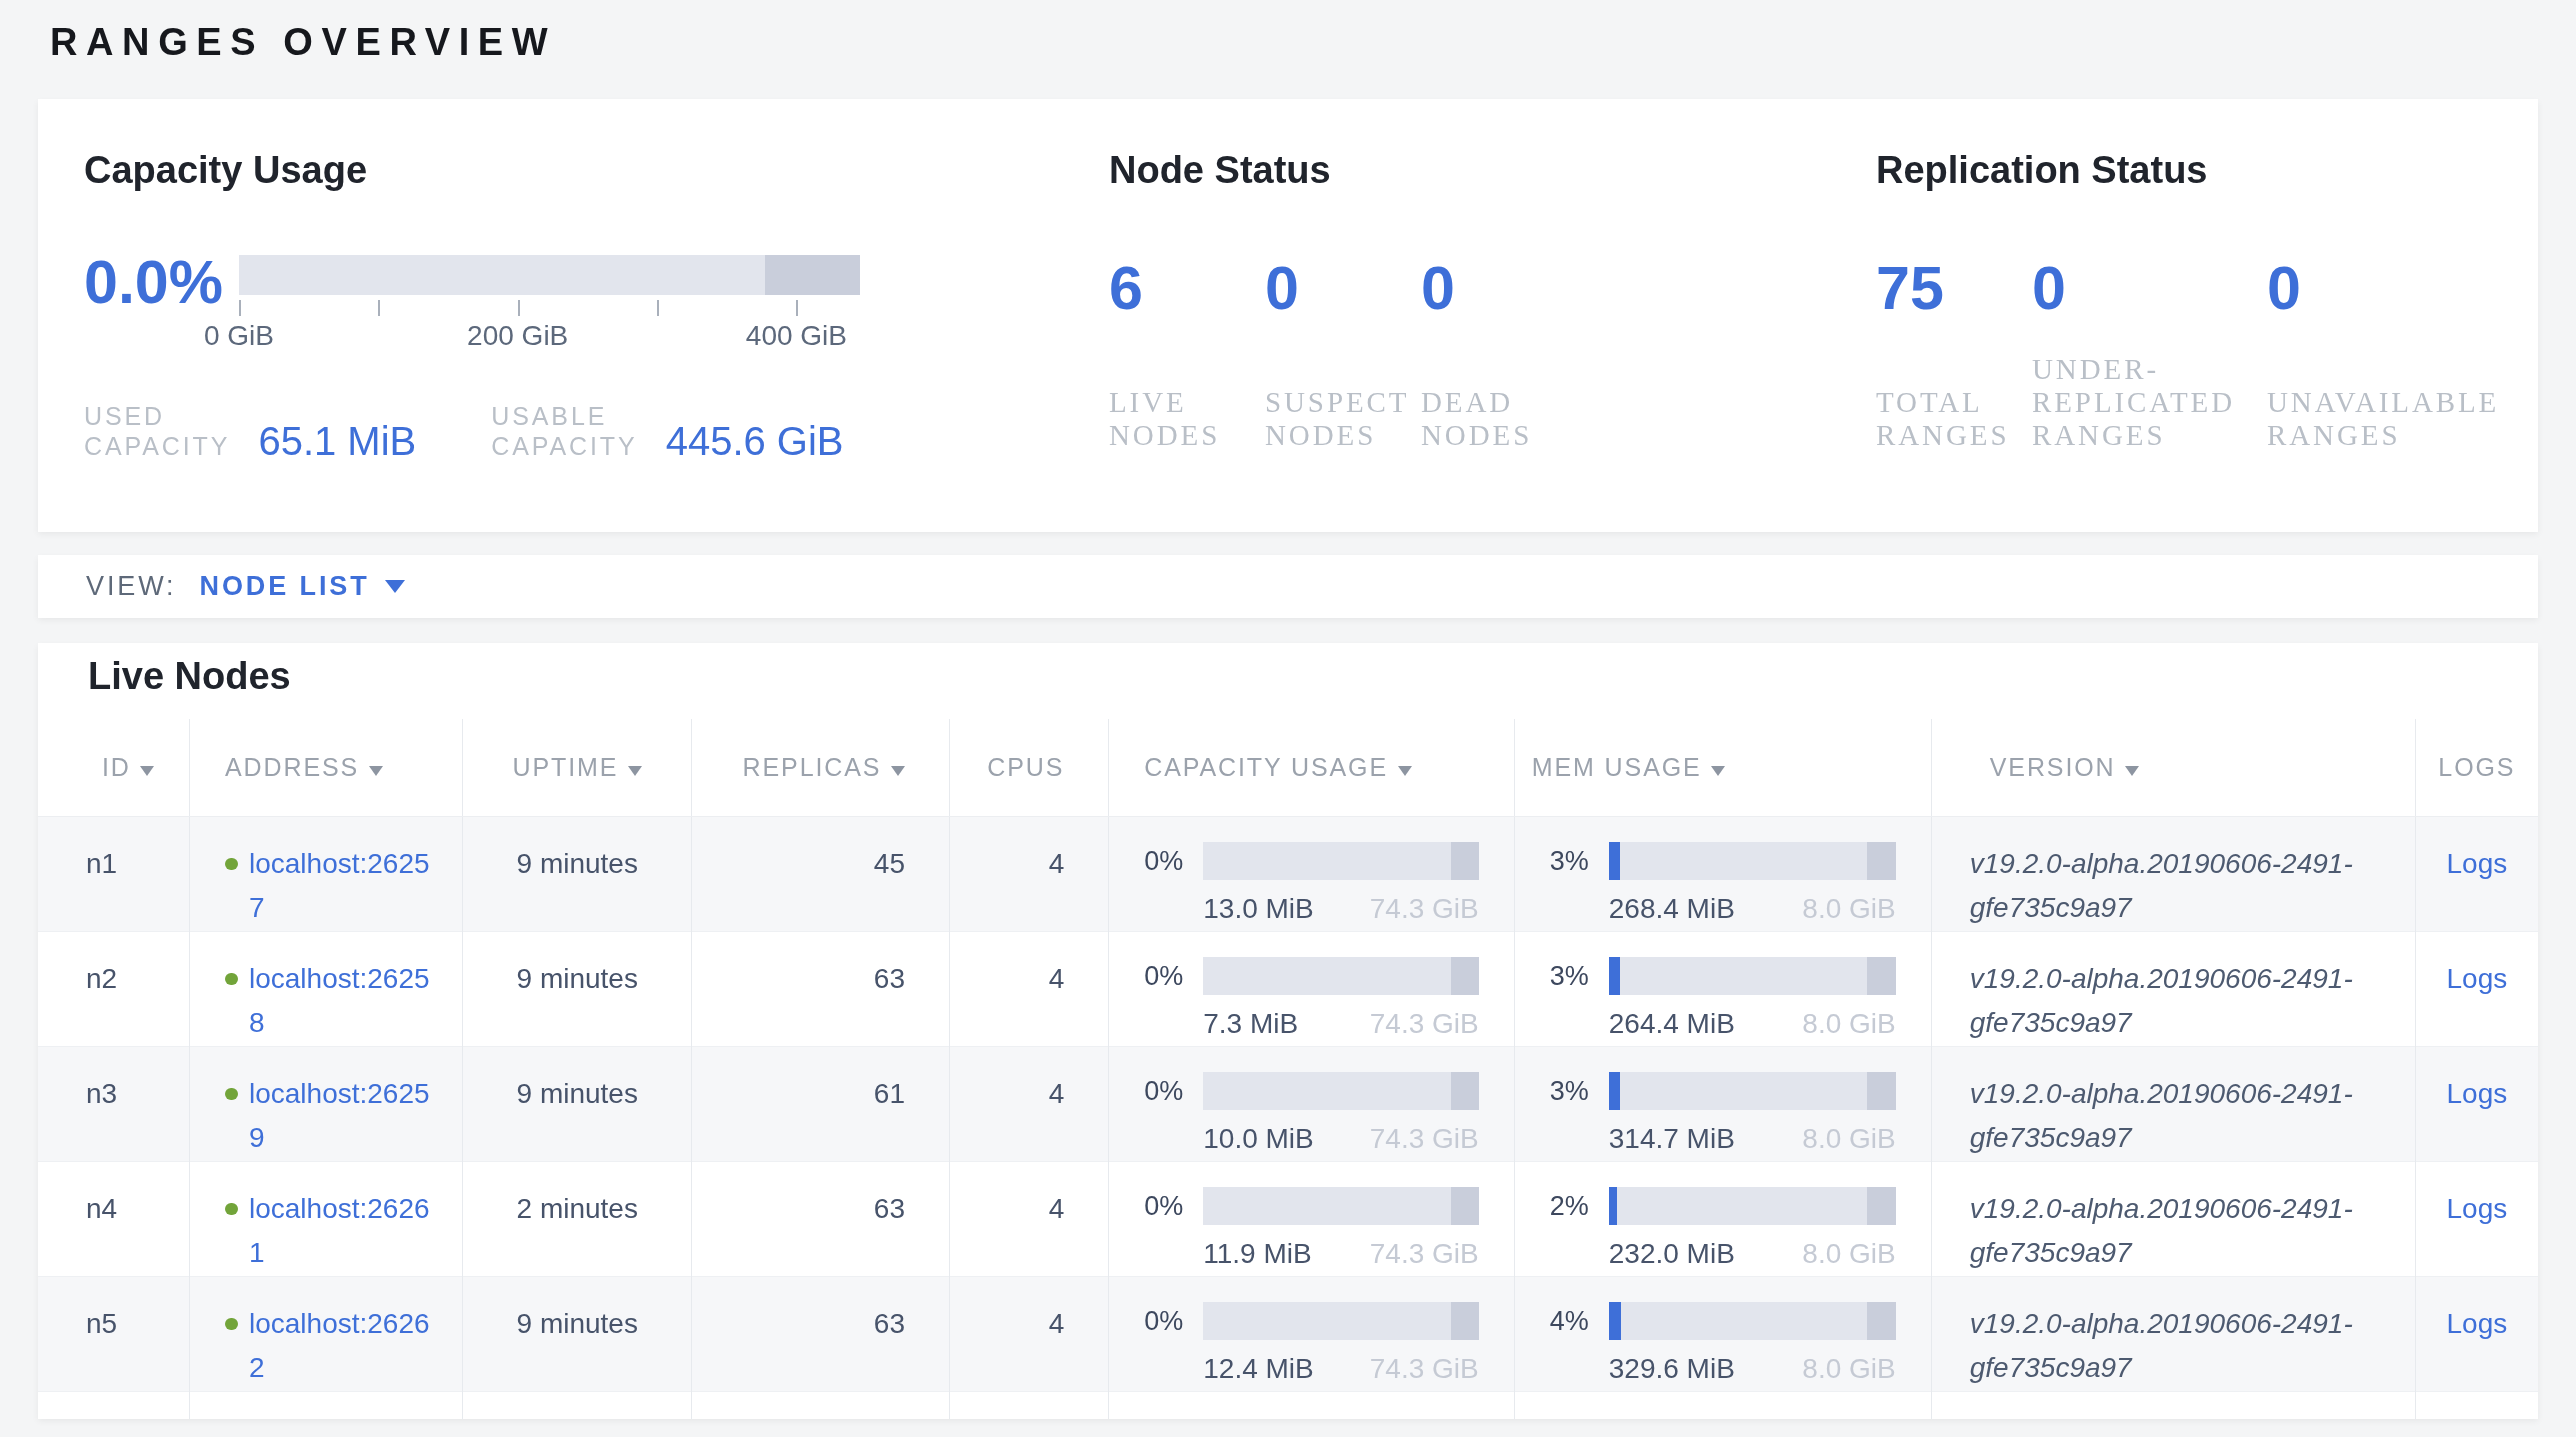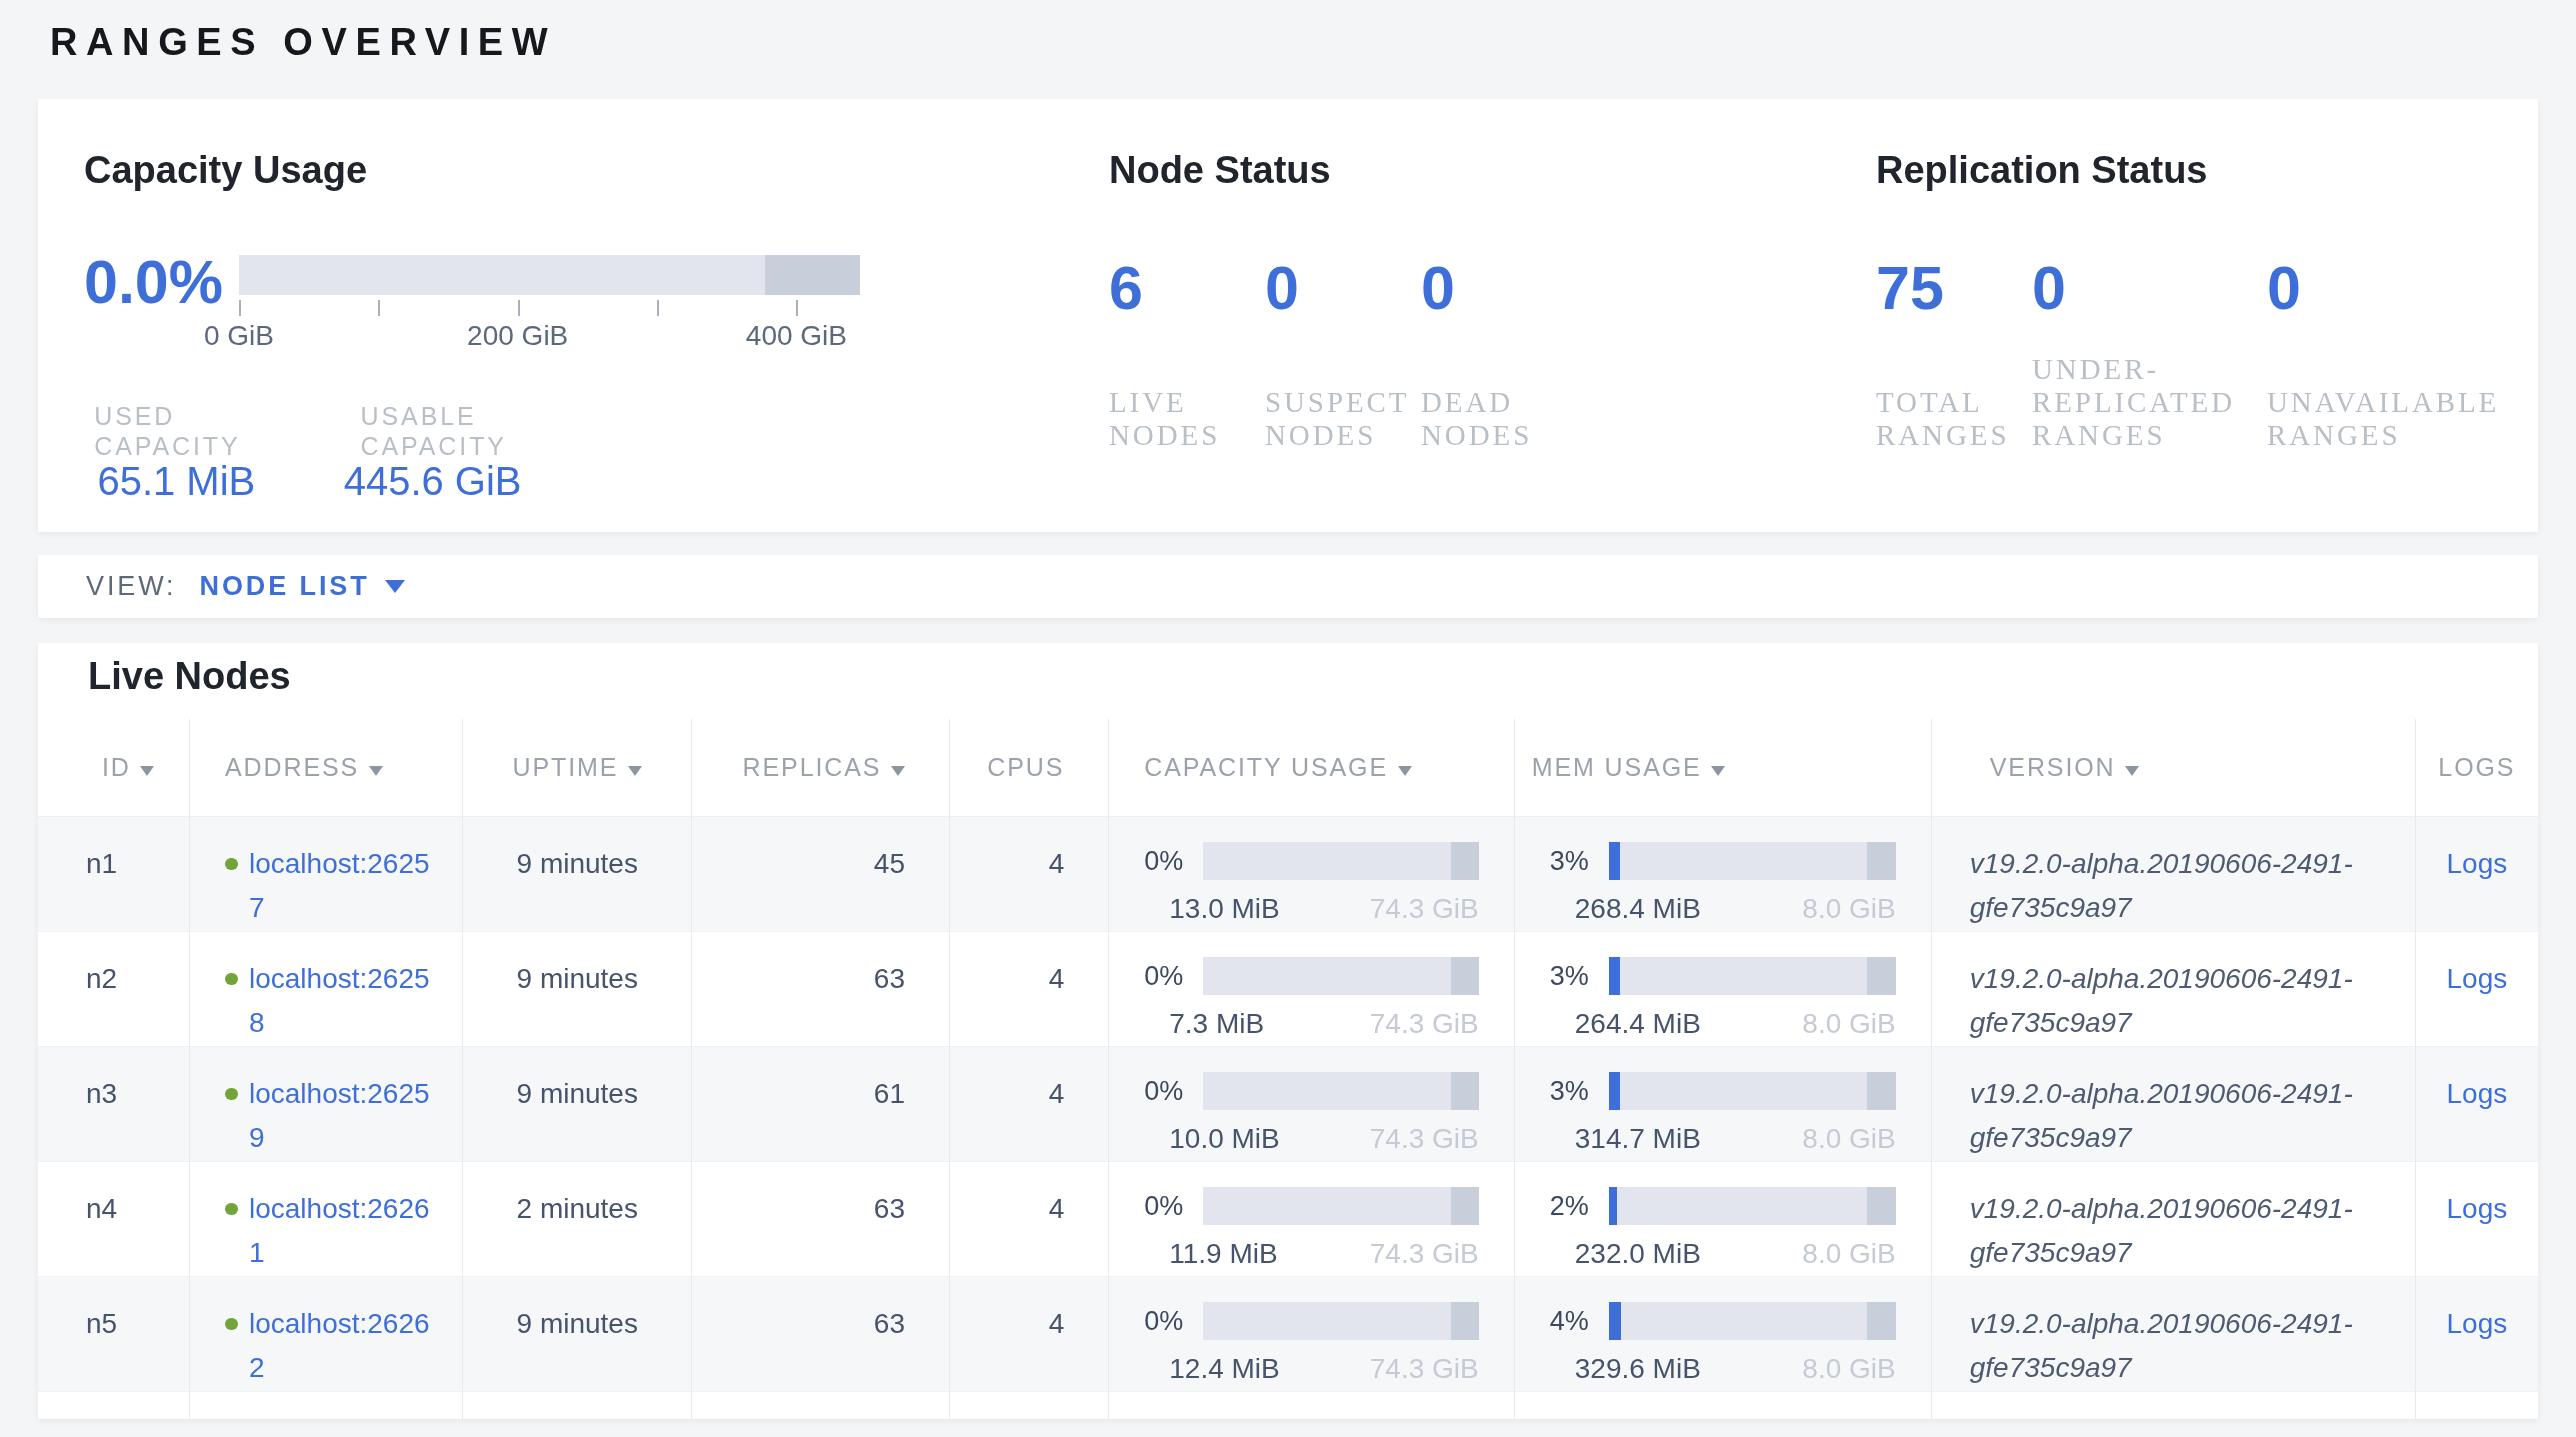--- a/index.html
+++ b/index.html
@@ -24,21 +24,21 @@
   .big-pct{width:155px;font-size:61px;line-height:67px;color:var(--blue);font-weight:600;}
   .bar-wrap{flex:0 0 621px;padding-top:5.8px;}
   .cap-bar{position:relative;height:40px;background:var(--track);}
   .cap-bar .reserved{position:absolute;right:0;top:0;bottom:0;background:var(--reserved);}
   .cap-bar .fill{position:absolute;left:0;top:0;bottom:0;background:var(--blue);}
   .ticks{position:relative;height:21px;margin-top:3.8px;}
   .tick{position:absolute;top:1.9px;width:1.9px;height:15.3px;background:#a9b0bb;}
   .tick-labels{position:relative;height:31px;}
   .tick-label{position:absolute;transform:translateX(-50%);font-size:28px;color:#5c687b;white-space:nowrap;}
   .cap-pairs{display:flex;margin-top:50px;}
-  .pair{display:flex;align-items:flex-end;flex-direction:column;}
+  .pair{display:flex;align-items:flex-end;}
   .pair + .pair{margin-left:75px;}
   .pair .plabel{width:161px;font-size:25px;letter-spacing:2.9px;line-height:30px;color:var(--lblgray);}
   .pair .pvalue{font-size:40px;line-height:40px;color:var(--blue);margin-left:13.4px;white-space:nowrap;}
   
   .stat-values{display:flex;margin-top:61px;}
   .stat-values .sv{font-size:61px;line-height:69px;color:var(--blue);font-weight:600;}
   .stat-labels{display:flex;align-items:flex-end;margin-top:27px;min-height:102px;}
   .stat-labels .sl{font-size:29px;letter-spacing:2.9px;line-height:33px;color:var(--lblgray);font-family:Liberation Serif, serif;}
   
   .viewbar{margin-top:23px;height:63px;display:flex;align-items:center;padding-left:48px;}
@@ -65,21 +65,21 @@
   a.addr{display:inline-block;max-width:184px;word-break:break-all;vertical-align:top;}
   td.c-uptime{padding-top:31px;text-align:center;}
   td.c-replicas{padding:31px 44px 0 0;text-align:right;}
   td.c-cpus{padding:31px 44px 0 0;text-align:right;}
   td.c-usage{padding:25px 35px 0 35px;}
   .usage-top{display:flex;align-items:center;}
   .upct{width:59px;font-size:27px;color:#3d485e;flex:none;}
   .ubar{flex:1;height:38px;background:var(--track);position:relative;}
   .ubar .reserved{position:absolute;right:0;top:0;bottom:0;width:10%;background:var(--reserved);}
   .ubar .fill{position:absolute;left:0;top:0;bottom:0;background:var(--blue);}
-  .usage-vals{display:flex;justify-content:space-between;margin-left:25px;margin-top:13.4px;}
+  .usage-vals{display:flex;justify-content:space-between;margin-left:59px;margin-top:13.4px;}
   .uused{color:var(--cell);}
   .utotal{color:var(--muted);}
   td.c-version{padding:25px 38px 0 38px;line-height:44px;color:#4d5a70;font-style:italic;}
   td.c-logs{padding-top:31px;text-align:center;}
   tr.stub{height:30px;background:#fff;}
 </style>
 </head>
 <body>
 
 <h1 class="page-title">RANGES OVERVIEW</h1>

